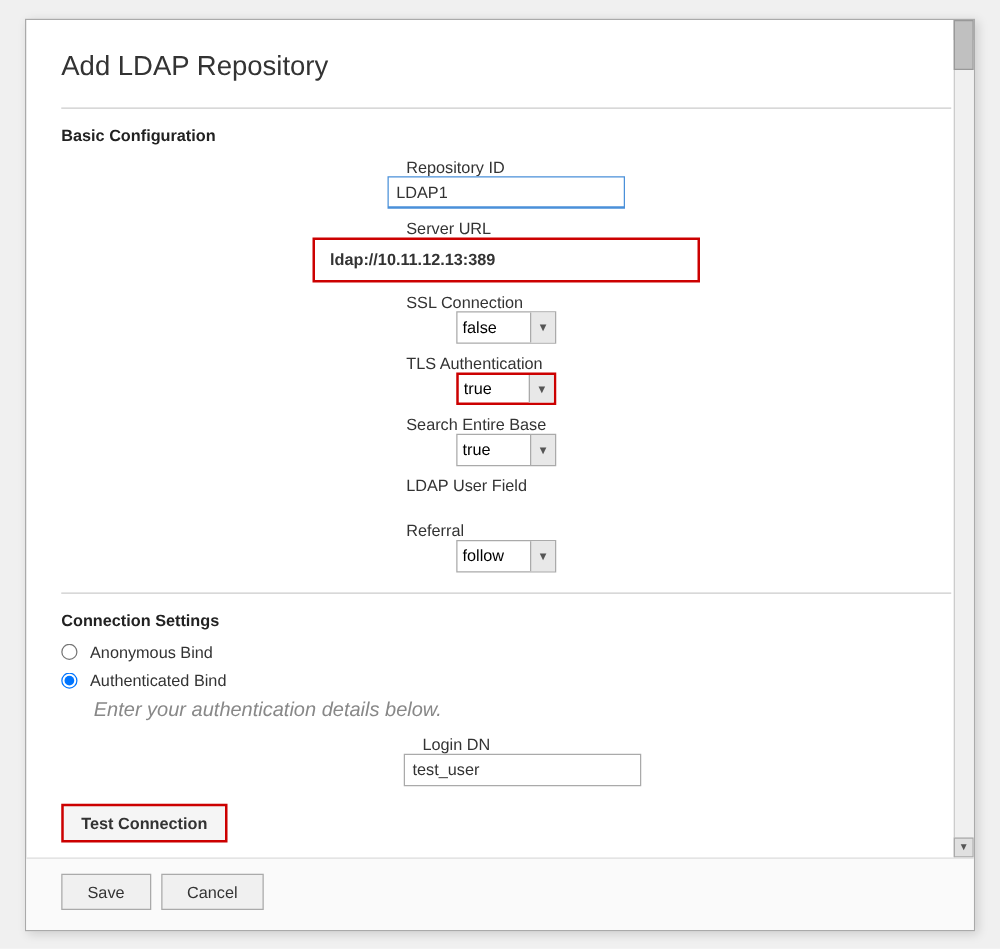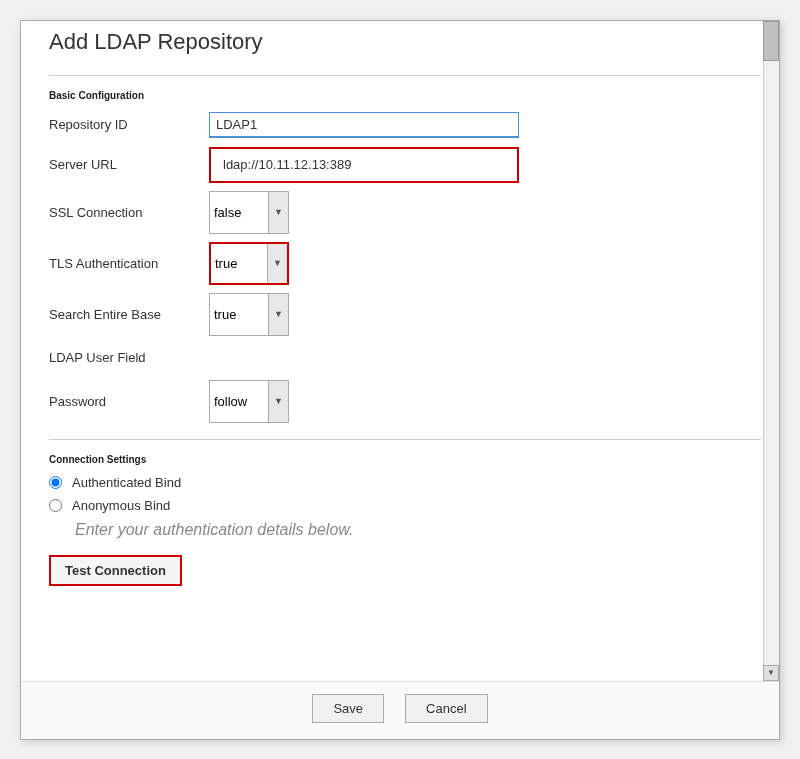--- a/index.html
+++ b/index.html
@@ -17,21 +17,21 @@
       border: 1px solid #aaaaaa;
       width: 760px;
       min-height: 720px;
       position: relative;
       display: flex;
       flex-direction: column;
       box-shadow: 2px 2px 8px rgba(0,0,0,0.15);
     }
     .dialog-body {
       flex: 1;
-      padding: 8px 28px 12px 28px;
+      padding: 24px 28px 12px 28px;
       overflow-y: auto;
       position: relative;
     }
     
     .scrollbar-track {
       position: absolute;
       right: 0;
       top: 0;
       bottom: 0;
       width: 16px;
@@ -70,29 +70,30 @@
       color: #333333;
       margin-bottom: 20px;
     }
     .section-divider {
       border: none;
       border-top: 1px solid #cccccc;
       margin-bottom: 14px;
     }
     .section-title {
       font-weight: bold;
-      font-size: 10px;
+      font-size: 13px;
       color: #222222;
       margin-bottom: 10px;
     }
     .form-row {
       display: flex;
       align-items: center;
       margin-bottom: 8px;
       min-height: 28px;
+      flex-direction: column;
     }
     .form-label {
       width: 160px;
       color: #333333;
       font-size: 13px;
       flex-shrink: 0;
     }
     .form-control {
       flex: 1;
       max-width: 310px;
@@ -105,21 +106,21 @@
       padding: 2px 6px;
       font-size: 13px;
       outline: none;
       color: #333;
     }
     .select-wrapper {
       display: inline-flex;
       align-items: flex-end;
       border: 1px solid #aaaaaa;
       background: #ffffff;
-      height: 43px;
+      height: 26px;
       min-width: 80px;
     }
     .select-wrapper select {
       border: none;
       outline: none;
       background: transparent;
       font-size: 13px;
       padding: 0 4px;
       height: 100%;
       cursor: pointer;
@@ -147,20 +148,21 @@
       align-items: center;
       width: 310px;
     }
     .server-url-highlight input {
       border: none !important;
       outline: none;
       width: 100%;
       font-size: 13px;
       color: #333;
       padding: 0;
+      font-weight: bold;
     }
     .tls-select-highlight {
       border: 2px solid #cc0000 !important;
     }
 
     
     .connection-section {
       margin-top: 16px;
     }
     .radio-row {
@@ -193,24 +195,24 @@
       border: 2px solid #cc0000;
       background: #f5f5f5;
       color: #333;
       font-size: 13px;
       font-weight: bold;
       cursor: pointer;
     }
 
     .dialog-footer {
       display: flex;
-      justify-content: center;
+      justify-content: flex-start;
       padding: 12px 28px 16px 28px;
       border-top: 1px solid #dddddd;
-      gap: 21px;
+      gap: 8px;
       background: #fafafa;
     }
     .footer-btn {
       padding: 6px 20px;
       font-size: 13px;
       border: 1px solid #aaaaaa;
       background: #f0f0f0;
       cursor: pointer;
       color: #333;
     }
@@ -292,52 +294,58 @@
 
       
       <div class="form-row">
         <div class="form-label">LDAP User Field</div>
       </div>
 
       
 
       
       <div class="form-row">
-        <div class="form-label">Password</div>
+        <div class="form-label">Referral</div>
         <div class="form-control">
           <div class="select-wrapper">
             <select>
               <option value="follow">follow</option>
               <option value="ignore">ignore</option>
               <option value="throw">throw</option>
             </select>
             <div class="select-arrow">▼</div>
           </div>
         </div>
       </div>
 
       
       <div class="connection-section">
         <hr class="section-divider">
         <div class="section-title">Connection Settings</div>
 
         <div class="radio-row">
+          <input type="radio" name="bind-type" value="anonymous" style="">
+          <span class="radio-label">Anonymous Bind</span>
+        </div>
+
+        <div class="radio-row">
           <input type="radio" name="bind-type" value="authenticated" checked="" style="">
           <span class="radio-label">Authenticated Bind</span>
         </div>
 
-        <div class="radio-row">
-          <input type="radio" name="bind-type" value="anonymous" style="">
-          <span class="radio-label">Anonymous Bind</span>
-        </div>
-
         <div class="auth-hint">Enter your authentication details below.</div>
 
         <div class="auth-fields">
 
+          <div class="form-row">
+            <div class="form-label">Login DN</div>
+            <div class="form-control">
+              <input type="text" value="test_user" style="">
+            </div>
+          </div>
 
         </div>
       </div>
 
       
       <button class="test-connection-btn">Test Connection</button>
 
     </div>
 
     <div class="scrollbar-track">

